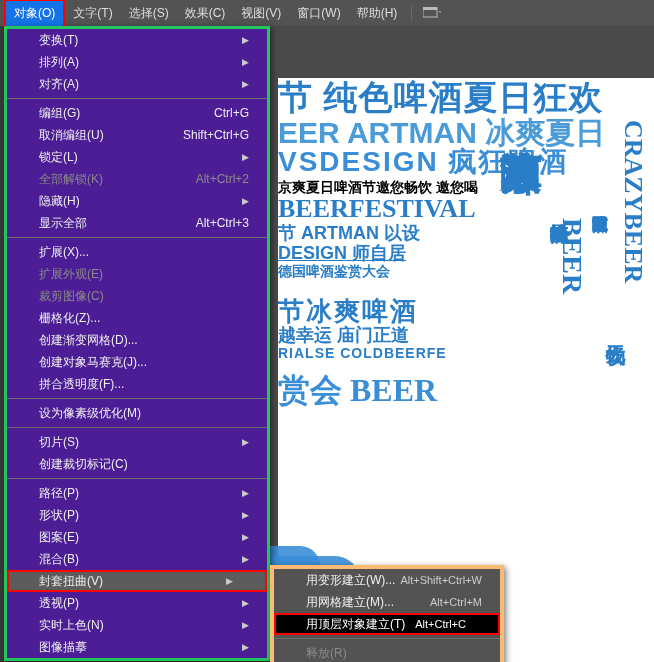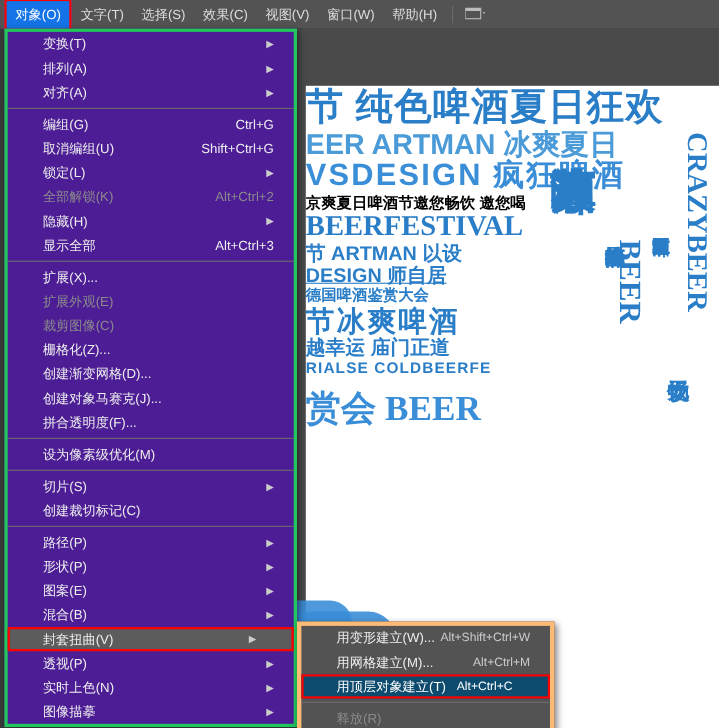--- a/index.html
+++ b/index.html
@@ -9,33 +9,33 @@
 .menubar-item.active{background:#1473e6;color:#fff;border:2px solid red}
 .menubar-sep{width:1px;height:16px;background:#6a6a6a;margin:0 6px}
 .menubar-icon{width:20px;height:14px;display:flex;align-items:center;justify-content:center;margin-left:4px}
 .dropdown{position:absolute;left:4px;top:26px;width:266px;background:#4c1d95;color:#eee;box-shadow:2px 2px 6px rgba(0,0,0,.5);border:3px solid #22c55e}
 .item{display:flex;align-items:center;justify-content:space-between;padding:4px 18px 4px 32px;height:22px;cursor:default;position:relative}
 .item.disabled{color:#8a8a8a}
 .item.highlighted{background:#5c5c5c;border:2px solid red;padding:2px 32px 2px 30px}
 .item .arrow{font-size:9px;color:#ccc}
 .sep{height:1px;background:#6d6d6d;margin:3px 0}
 .submenu{position:absolute;left:270px;top:565px;width:234px;background:#535353;color:#eee;box-shadow:2px 2px 6px rgba(0,0,0,.5);border:4px solid #fdba74}
-.submenu .item.highlighted{background:#0c4a6e;color:#fff}
+.submenu .item.highlighted{background:#000000;color:#fff}
 .submenu .sc{color:#ccc;font-size:11px}
 .submenu .item.highlighted .sc{color:#fff}
 .canvas{position:absolute;left:270px;top:26px;right:0;bottom:0;background:#4a4a4a}
 .artboard{position:absolute;left:8px;top:52px;width:376px;height:588px;background:#fff}
 .bg-text{position:absolute;inset:0;overflow:hidden;color:#2a7ec8;font-weight:bold;line-height:1}
 .bg-text .row{white-space:nowrap}
 .cloud-shape{position:absolute;left:-30px;top:530px;width:120px;height:50px;background:#3a8ed8;border-radius:50px;opacity:.9}
 .cloud-shape2{position:absolute;left:-50px;top:520px;width:100px;height:40px;background:#3a8ed8;border-radius:50px;opacity:.9}
 .r1{font-size:34px;letter-spacing:1px}
 .r2{font-size:28px;letter-spacing:2px}
 .r3{font-size:18px}
-.r4{font-size:26px;font-family:Georgia,serif}
+.r4{font-size:30px;font-family:Georgia,serif}
 .r5{font-size:14px}
 .vert{writing-mode:vertical-rl;position:absolute}
 </style>
 </head>
 <body>
 
 <div class="menubar">
   <div class="menubar-item active">对象(O)</div>
   <div class="menubar-item">文字(T)</div>
   <div class="menubar-item">选择(S)</div>
@@ -57,21 +57,21 @@
   <div class="artboard">
     <div class="bg-text">
       <div class="row r1" style="margin-top:2px">节 纯色啤酒夏日狂欢</div>
       <div class="row r4" style="margin-top:4px;color:#4a9bd8"><span>EER ARTMAN  冰爽夏日</span></div>
       <div class="row r2" style="text-align:right;padding-right:112px;color:#3a8ed8">VSDESIGN  疯狂啤酒</div>
       <div class="row r5" style="margin-top:4px;color:#000000">京爽夏日啤酒节邀您畅饮 邀您喝</div>
       <div class="row r4" style="margin-top:2px;font-size:26px">BEERFESTIVAL</div>
       <div class="row r3" style="margin-top:2px">节 ARTMAN 以设</div>
       <div class="row r3" style="margin-top:2px;text-decoration:underline">DESIGN 师自居</div>
       <div class="row r5" style="margin-top:2px">德国啤酒鉴赏大会</div>
-      <div class="row r2" style="margin-top:4px;font-size:26px">节冰爽啤酒</div>
+      <div class="row r2" style="margin-top:20px;font-size:26px">节冰爽啤酒</div>
       <div class="row r3" style="margin-top:2px">越幸运 庙门正道</div>
       <div class="row r5" style="margin-top:2px;letter-spacing:1px">RIALSE COLDBEERFE</div>
       <div class="row r4" style="margin-top:14px;font-size:32px;color:#3a8ed8">赏会 BEER</div>
       <div class="vert" style="right:112px;top:40px;font-size:42px;font-weight:900">冰爽啤酒节</div>
       <div class="vert" style="right:68px;top:140px;font-size:28px;font-family:Georgia,serif">BEER</div>
       <div class="vert" style="right:86px;top:132px;font-size:18px">纯生啤酒黑啤酒</div>
       <div class="vert" style="right:46px;top:126px;font-size:16px">啤酒节夏日狂欢限</div>
       <div class="vert" style="right:8px;top:42px;font-size:26px;font-family:Georgia,serif;font-weight:900">CRAZYBEER</div>
       <div class="vert" style="right:28px;top:252px;font-size:20px">无畅饮</div>
     </div>

